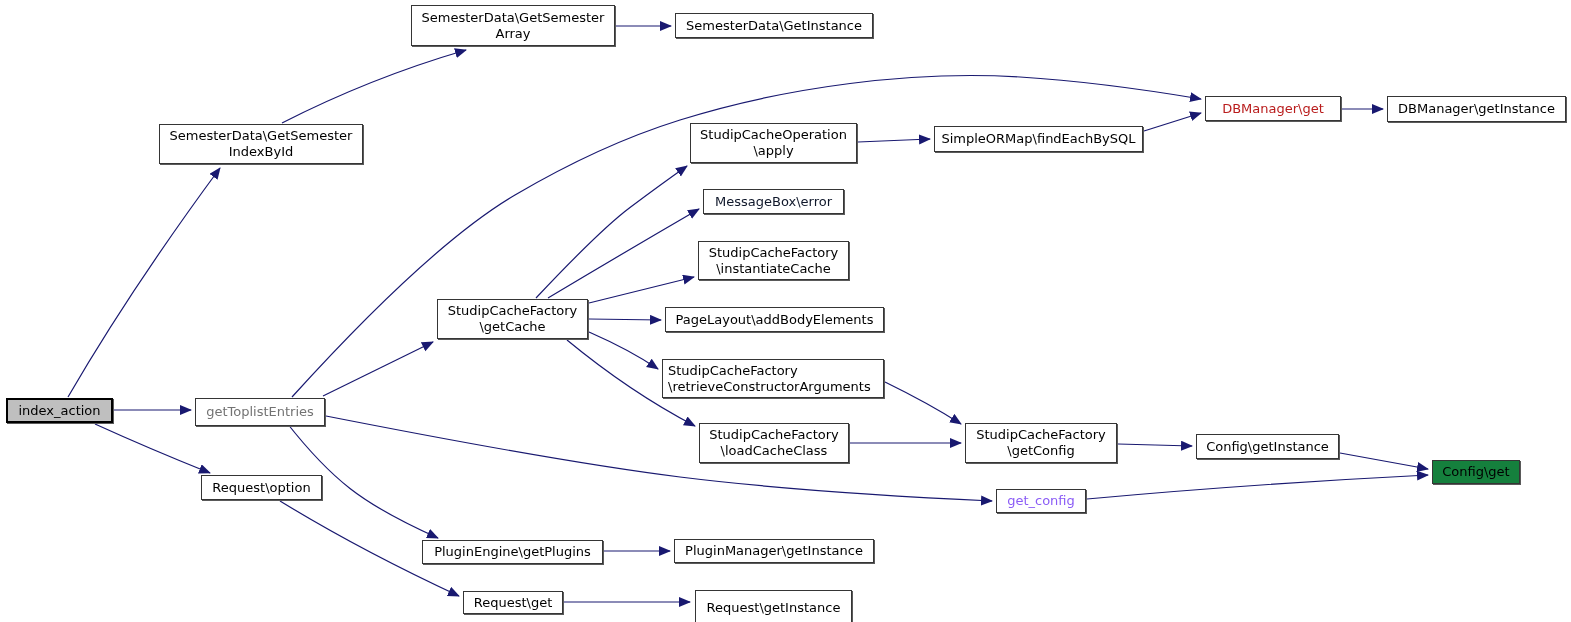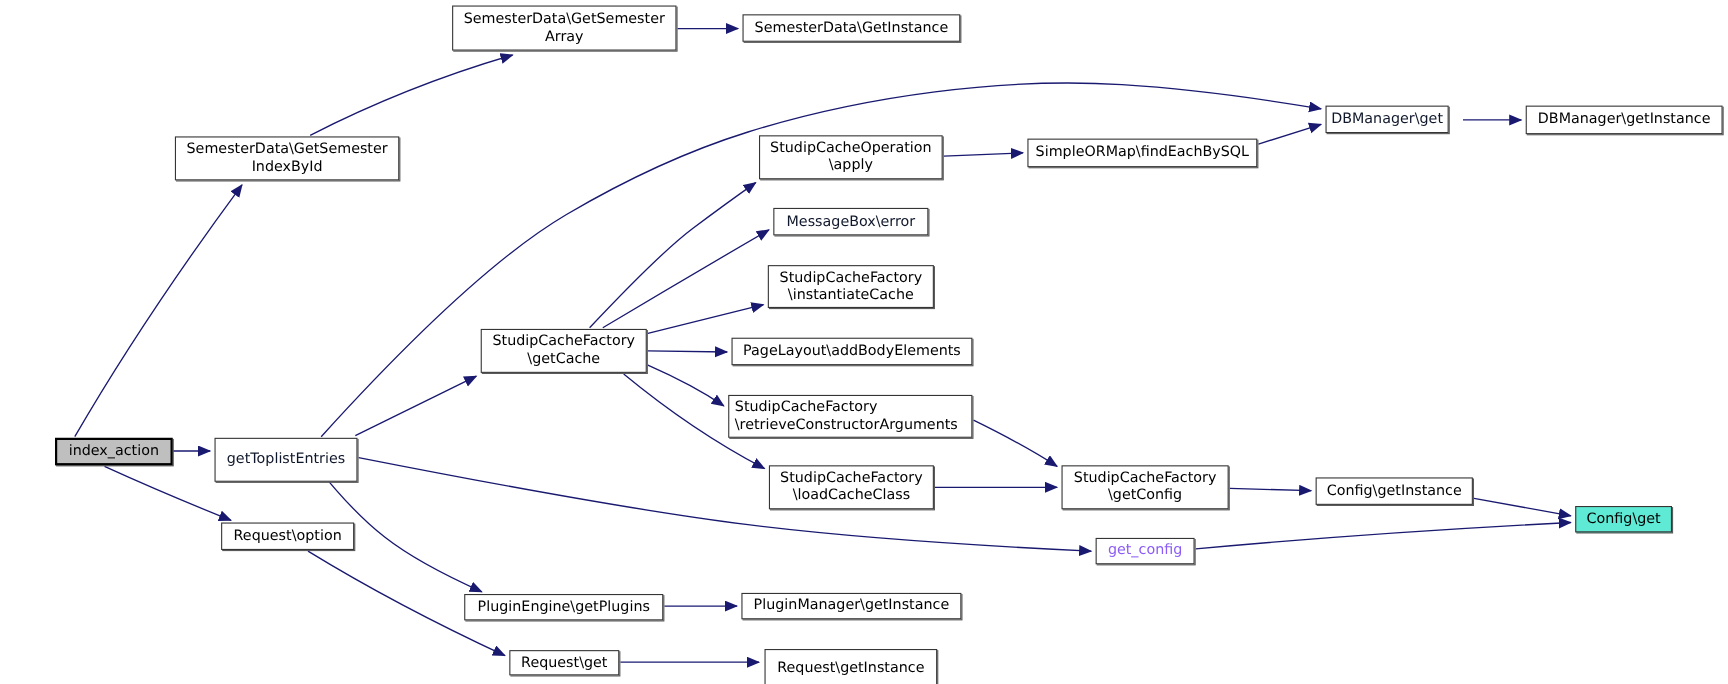--- a/index.html
+++ b/index.html
@@ -19,21 +19,21 @@
     display:flex;
     flex-direction:column;
     align-items:center;
     justify-content:center;
     font-size:13px;
     line-height:16px;
     color:#000;
     white-space:nowrap;
     text-align:center;
   }
-  .node.highlight{border:2px solid #000;margin-left:44px;}
+  .node.highlight{border:2px solid #000;}
   .node.left{align-items:flex-start;padding-left:5px;text-align:left;}
 </style>
 </head>
 <body>
 
 <div class="canvas" style="width: 1571px; height: 622px; background: rgb(255, 255, 255);">
   <svg class="edge-layer" xmlns="http://www.w3.org/2000/svg" width="1571" height="622">
     <defs>
       <marker id="arrow" markerUnits="userSpaceOnUse" markerWidth="13" markerHeight="11" refX="11" refY="5" orient="auto">
         <path d="M0,0 L12,5 L0,10 z" fill="#191970"></path>
@@ -74,38 +74,38 @@
         <div>SemesterData\GetSemester</div>
         <div>IndexById</div>
       </div>
       <div class="node" style="left: 411px; top: 5px; width: 204px; height: 41px; background: rgb(255, 255, 255); color: rgb(0, 0, 0);">
         <div>SemesterData\GetSemester</div>
         <div>Array</div>
       </div>
       <div class="node" style="left: 675px; top: 13px; width: 198px; height: 25px; background: rgb(255, 255, 255); color: rgb(0, 0, 0);">
         <div>SemesterData\GetInstance</div>
       </div>
-      <div class="node" style="left: 195px; top: 398px; width: 130px; height: 40px; background: rgb(255, 255, 255); color: #0f172a;">
+      <div class="node" style="left: 195px; top: 398px; width: 130px; height: 28px; background: rgb(255, 255, 255); color: #737373;">
         <div>getToplistEntries</div>
       </div>
       <div class="node" style="left: 201px; top: 475px; width: 121px; height: 25px; background: rgb(255, 255, 255); color: rgb(0, 0, 0); text-align: center;">
         <div>Request\option</div>
       </div>
       <div class="node" style="left: 437px; top: 299px; width: 151px; height: 40px; background: rgb(255, 255, 255); color: rgb(0, 0, 0);">
         <div>StudipCacheFactory</div>
         <div>\getCache</div>
       </div>
       <div class="node" style="left: 934px; top: 126px; width: 209px; height: 26px; background: rgb(255, 255, 255); color: rgb(0, 0, 0);">
         <div>SimpleORMap\findEachBySQL</div>
       </div>
       <div class="node" style="left: 690px; top: 123px; width: 167px; height: 40px; background: rgb(255, 255, 255); color: rgb(0, 0, 0);">
         <div>StudipCacheOperation</div>
         <div>\apply</div>
       </div>
-      <div class="node" style="left: 1205px; top: 96px; width: 112px; height: 25px; background: rgb(255, 255, 255); color: #0f172a;">
+      <div class="node" style="left: 1205px; top: 96px; width: 136px; height: 25px; background: rgb(255, 255, 255); color: #b91c1c;">
         <div>DBManager\get</div>
       </div>
       <div class="node" style="left: 1387px; top: 96px; width: 179px; height: 26px; background: rgb(255, 255, 255); color: rgb(0, 0, 0); align-items: center;">
         <div>DBManager\getInstance</div>
       </div>
       <div class="node" style="left: 703px; top: 189px; width: 141px; height: 25px; background: rgb(255, 255, 255); color: #0f172a;">
         <div>MessageBox\error</div>
       </div>
       <div class="node" style="left: 698px; top: 241px; width: 151px; height: 39px; background: rgb(255, 255, 255); color: rgb(0, 0, 0);">
         <div>StudipCacheFactory</div>
@@ -122,21 +122,21 @@
         <div>StudipCacheFactory</div>
         <div>\loadCacheClass</div>
       </div>
       <div class="node" style="left: 965px; top: 423px; width: 152px; height: 40px; background: rgb(255, 255, 255); color: rgb(0, 0, 0);">
         <div>StudipCacheFactory</div>
         <div>\getConfig</div>
       </div>
       <div class="node" style="left: 1196px; top: 434px; width: 143px; height: 25px; background: rgb(255, 255, 255); color: rgb(0, 0, 0);">
         <div>Config\getInstance</div>
       </div>
-      <div class="node" style="left: 1432px; top: 460px; width: 88px; height: 24px; background: #5eead4; color: rgb(0, 0, 0);">
+      <div class="node" style="left: 1432px; top: 460px; width: 88px; height: 24px; background: #15803d; color: rgb(0, 0, 0);">
         <div>Config\get</div>
       </div>
       <div class="node" style="left: 996px; top: 489px; width: 90px; height: 24px; background: rgb(255, 255, 255); color: #8b5cf6;">
         <div>get_config</div>
       </div>
       <div class="node" style="left: 674px; top: 539px; width: 200px; height: 24px; background: rgb(255, 255, 255); color: rgb(0, 0, 0);">
         <div>PluginManager\getInstance</div>
       </div>
       <div class="node" style="left: 422px; top: 540px; width: 181px; height: 24px; background: rgb(255, 255, 255); color: rgb(0, 0, 0);">
         <div>PluginEngine\getPlugins</div>

